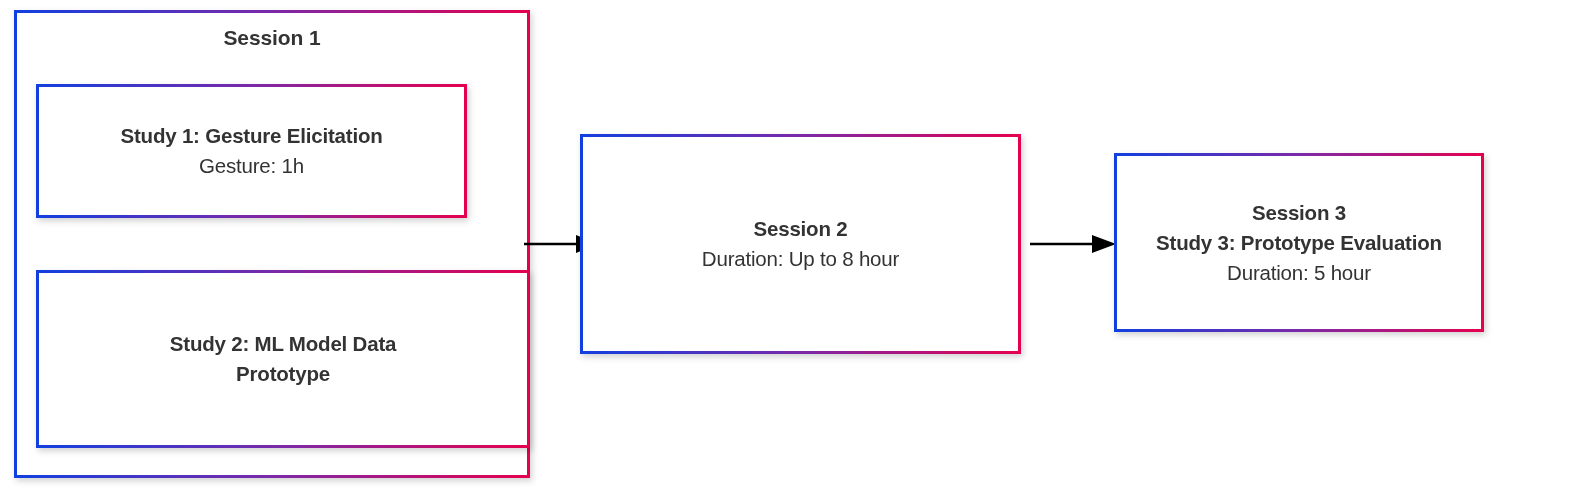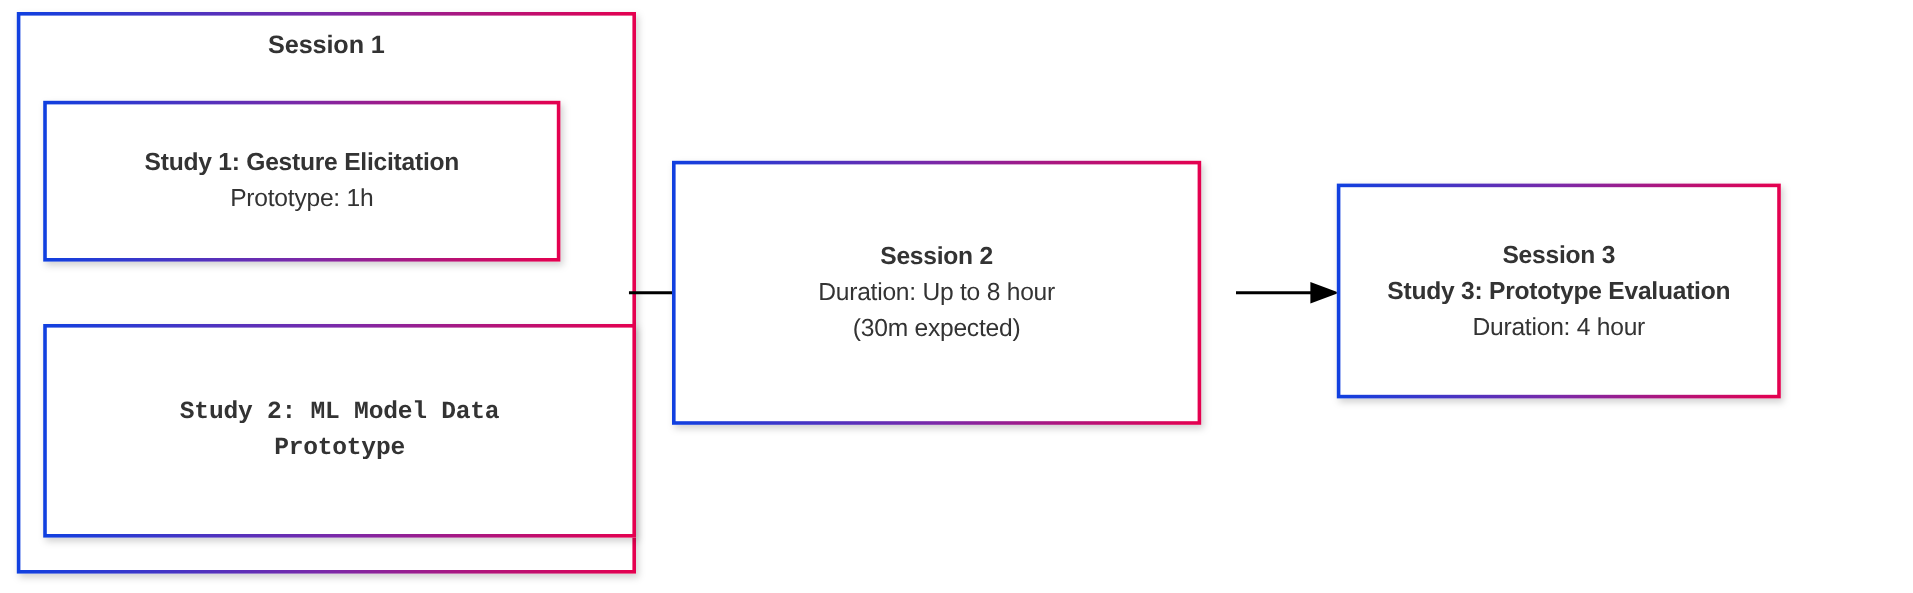--- a/index.html
+++ b/index.html
@@ -61,25 +61,24 @@
     left: 36px;
     top: 84px;
     width: 431px;
     height: 134px;
   }
   #study2 {
     left: 36px;
     top: 270px;
     width: 494px;
     height: 178px;
-    font-family: Liberation Mono, monospace;
   }
 
   #session2 {
-    left: 560px;
+    left: 580px;
     top: 134px;
     width: 441px;
     height: 220px;
   }
   #session3 {
     left: 1114px;
     top: 153px;
     width: 370px;
     height: 179px;
   }
@@ -126,21 +125,21 @@
   <div class="gbox" id="session1">
     <div class="inner">
       <div class="group-title">Session 1</div>
     </div>
   </div>
 
   <div class="gbox" id="study1">
     <div class="inner">
       <div class="node-body">
         <div class="node-title">Study 1: Gesture Elicitation</div>
-        <div class="node-sub">Prototype: 1h</div>
+        <div class="node-sub">Gesture: 1h</div>
       </div>
     </div>
   </div>
 
   <div class="gbox" id="study2">
     <div class="inner">
       <div class="node-body">
         <div class="node-title">Study 2: ML Model Data</div>
         <div class="node-title">Prototype</div>
       </div>
@@ -152,35 +151,34 @@
       <line x1="0" y1="12" x2="56" y2="12" stroke="#000000" stroke-width="2.5"></line>
       <polygon points="52,3 74,12 52,21" fill="#000000"></polygon>
     </svg>
   </div>
 
   <div class="gbox" id="session2">
     <div class="inner">
       <div class="node-body">
         <div class="node-title">Session 2</div>
         <div class="node-sub">Duration: Up to 8 hour</div>
-        <div class="node-sub">(30m expected)</div>
       </div>
     </div>
   </div>
 
   <div class="arrow" id="arrow2">
     <svg width="90" height="24" viewBox="0 0 90 24" xmlns="http://www.w3.org/2000/svg">
       <line x1="0" y1="12" x2="66" y2="12" stroke="#000000" stroke-width="2.5"></line>
       <polygon points="62,3 86,12 62,21" fill="#000000"></polygon>
     </svg>
   </div>
 
   <div class="gbox" id="session3">
     <div class="inner">
       <div class="node-body">
         <div class="node-title">Session 3</div>
         <div class="node-title">Study 3: Prototype Evaluation</div>
-        <div class="node-sub">Duration: 4 hour</div>
+        <div class="node-sub">Duration: 5 hour</div>
       </div>
     </div>
   </div>
 
 </div>
 
 </body></html>

